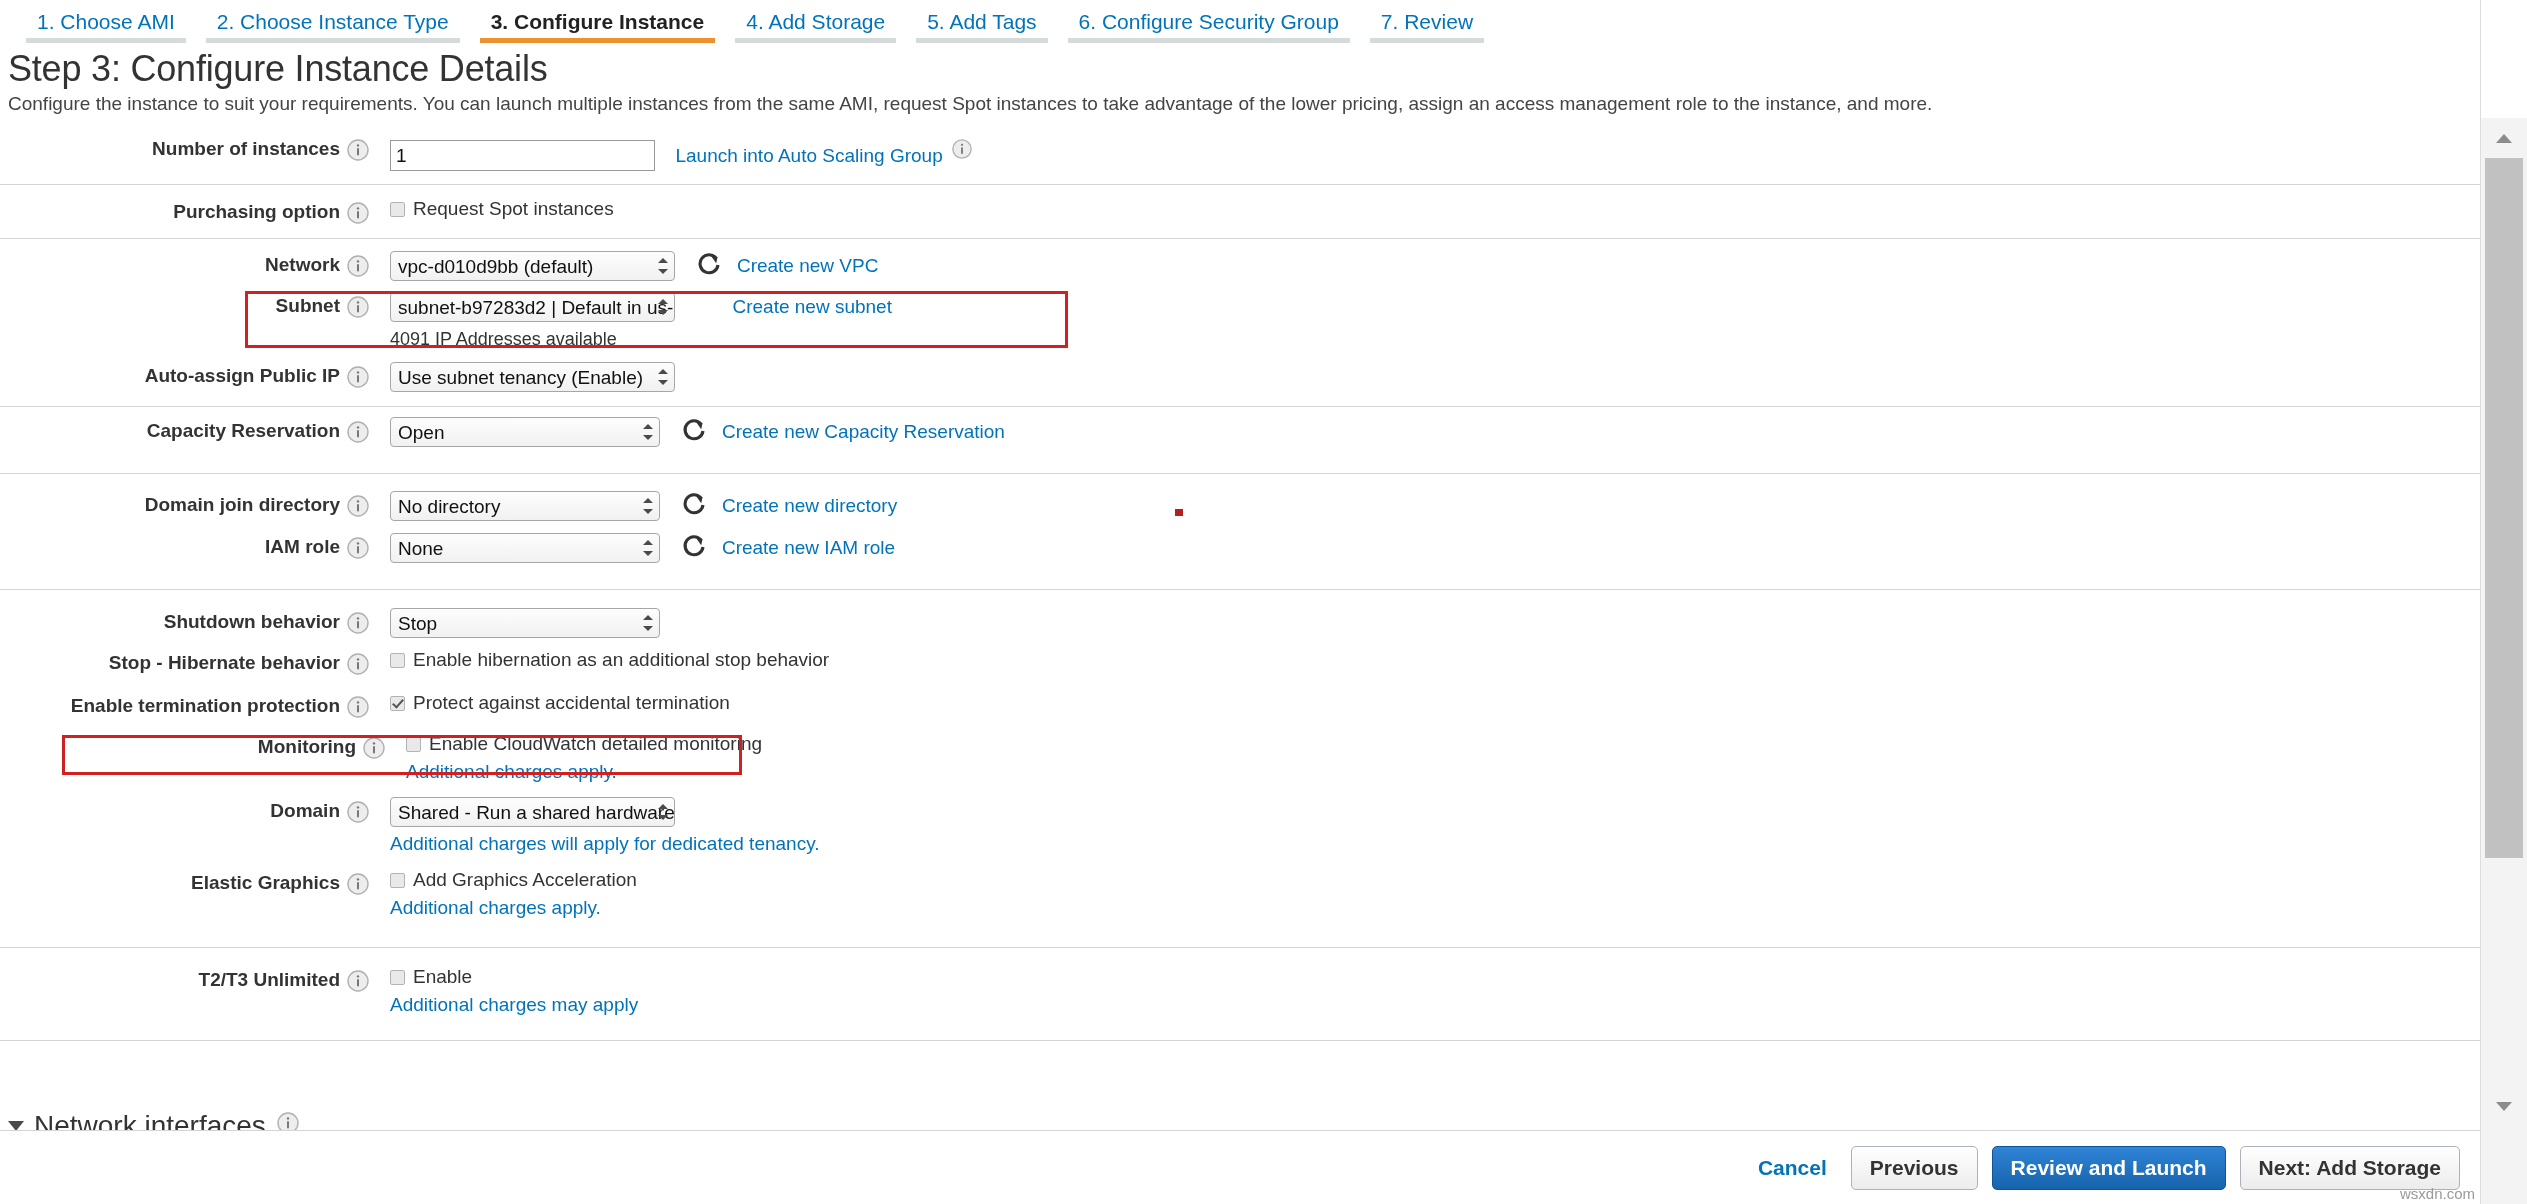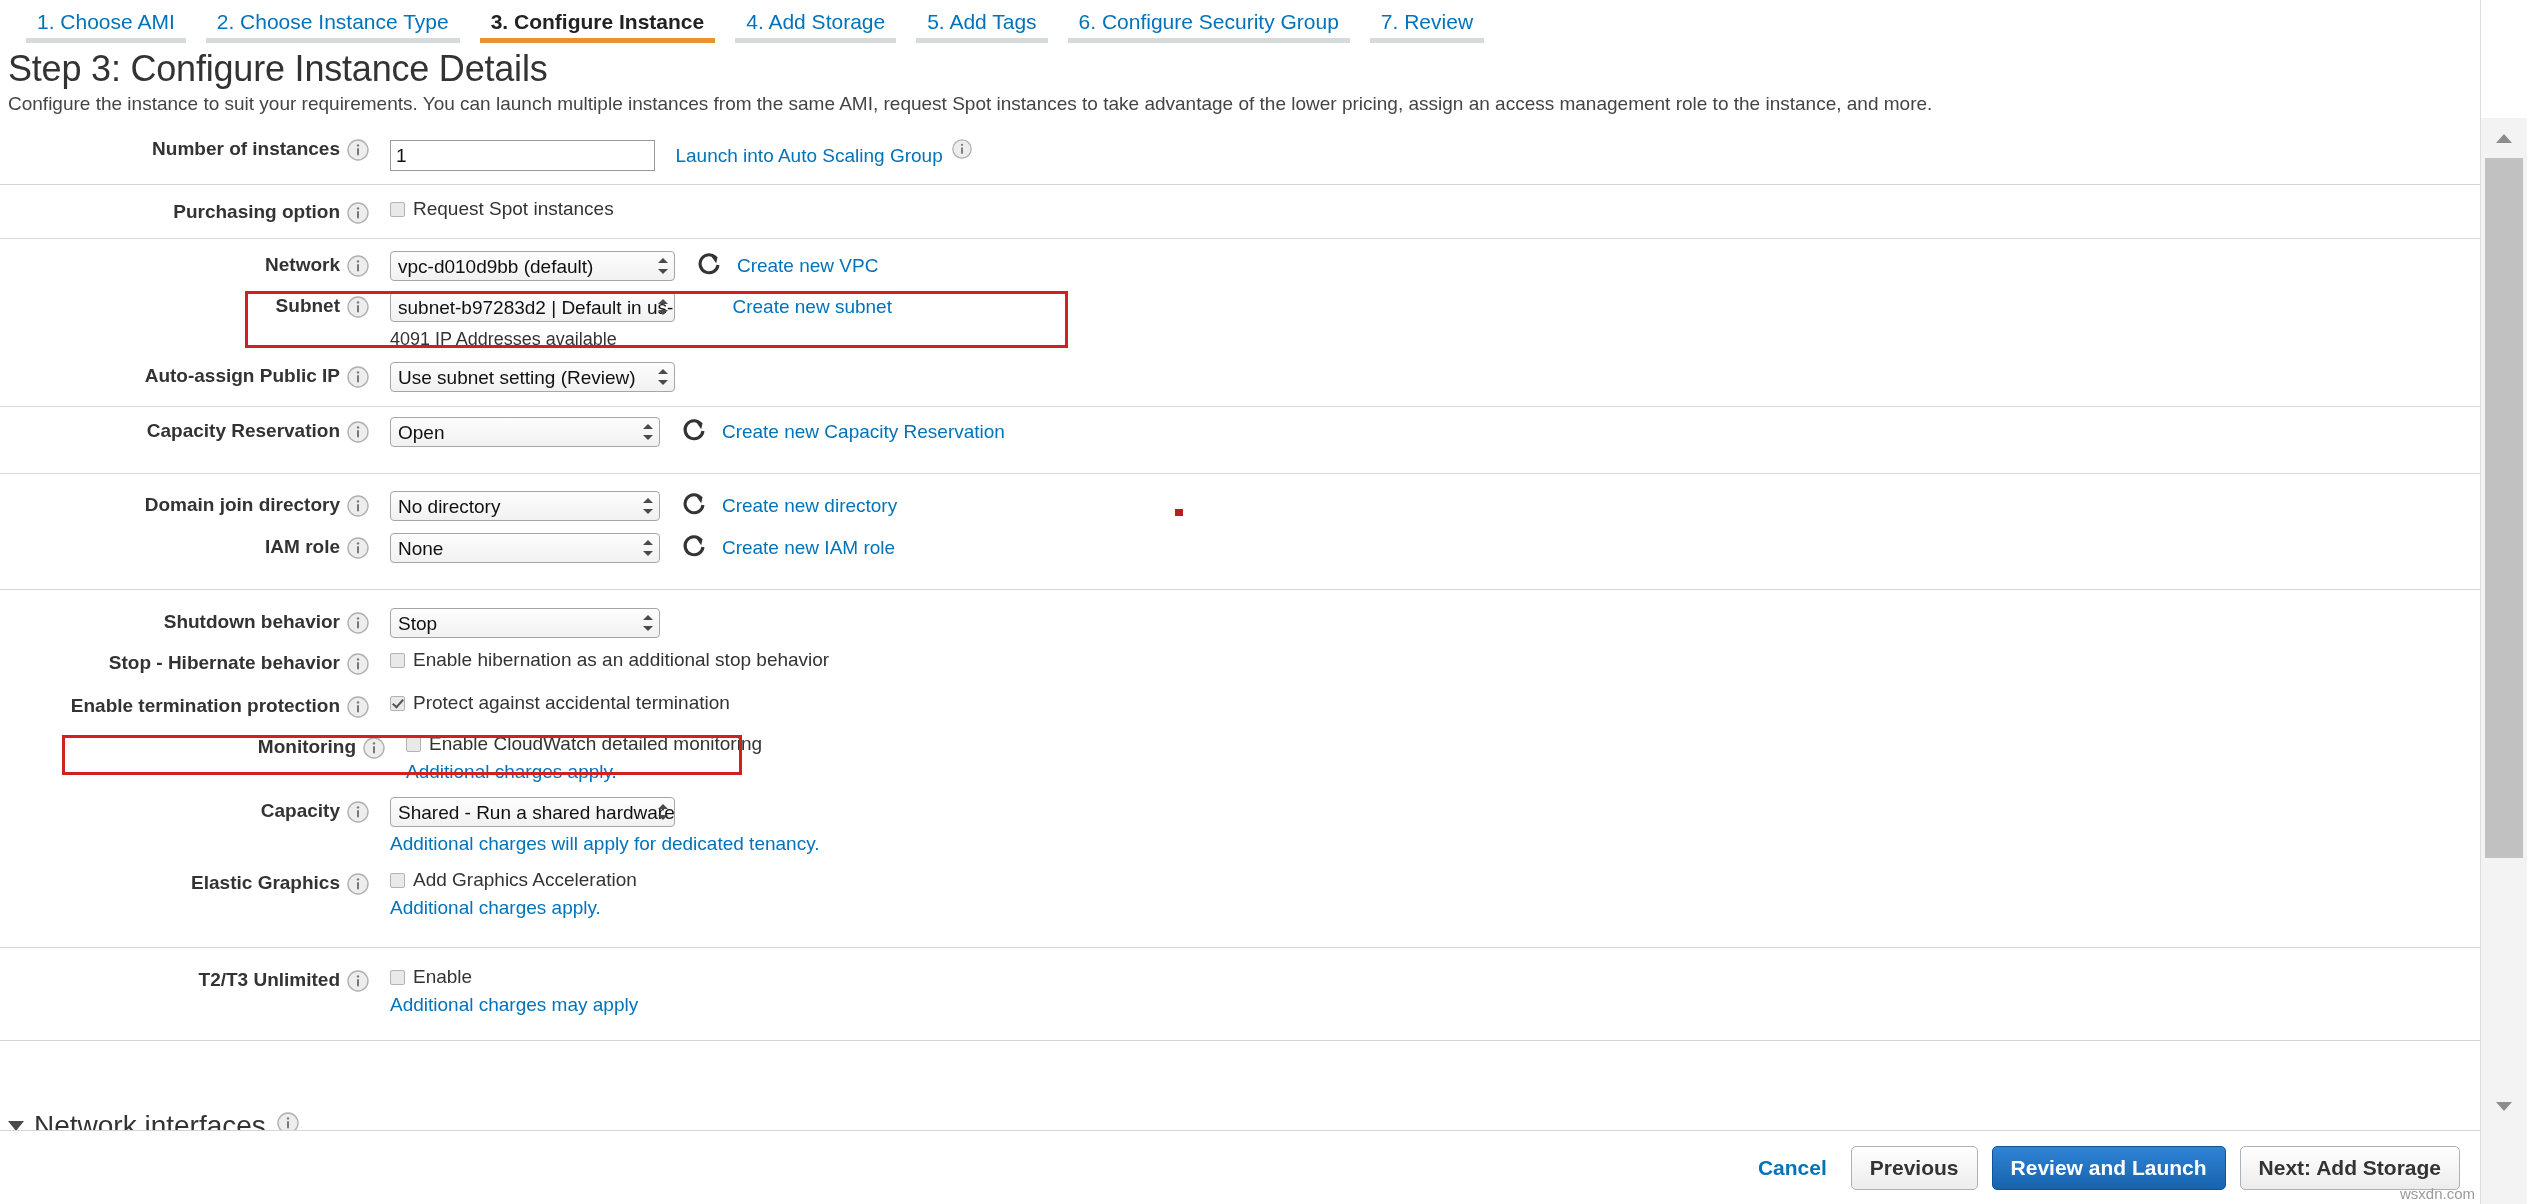--- a/index.html
+++ b/index.html
@@ -395,21 +395,21 @@
         <div class="label">Auto-assign Public IP</div>
         <div class="info">
           <svg width="24" height="24" viewBox="0 0 24 24">
               <circle cx="12" cy="12" r="10" fill="#ededed" stroke="#b0b0b0" stroke-width="1.4"></circle>
               <circle cx="12" cy="7.4" r="1.2" fill="#777"></circle>
               <rect x="11" y="10" width="2" height="7.4" rx="1" fill="#777"></rect>
             </svg>
         </div>
         <div class="control">
           <div class="select wide">
-            <span>Use subnet setting (Review)</span>
+            <span>Use subnet tenancy (Enable)</span>
             <span class="arrows">
                 <span class="up"></span>
                 <span class="dn"></span>
               </span>
           </div>
         </div>
       </div>
     </div>
 
     <div class="group">
@@ -565,21 +565,21 @@
         <div class="control">
           <div class="cb-line">
             <span class="cb"></span>
             <span class="cb-label">Enable CloudWatch detailed monitoring</span>
           </div>
           <a class="link note-link">Additional charges apply.</a>
         </div>
       </div>
 
       <div class="row" style="padding-top:14px;">
-        <div class="label">Capacity</div>
+        <div class="label">Domain</div>
         <div class="info">
           <svg width="24" height="24" viewBox="0 0 24 24">
               <circle cx="12" cy="12" r="10" fill="#ededed" stroke="#b0b0b0" stroke-width="1.4"></circle>
               <circle cx="12" cy="7.4" r="1.2" fill="#777"></circle>
               <rect x="11" y="10" width="2" height="7.4" rx="1" fill="#777"></rect>
             </svg>
         </div>
         <div class="control">
           <div class="select wide">
             <span>Shared - Run a shared hardware instance</span>

